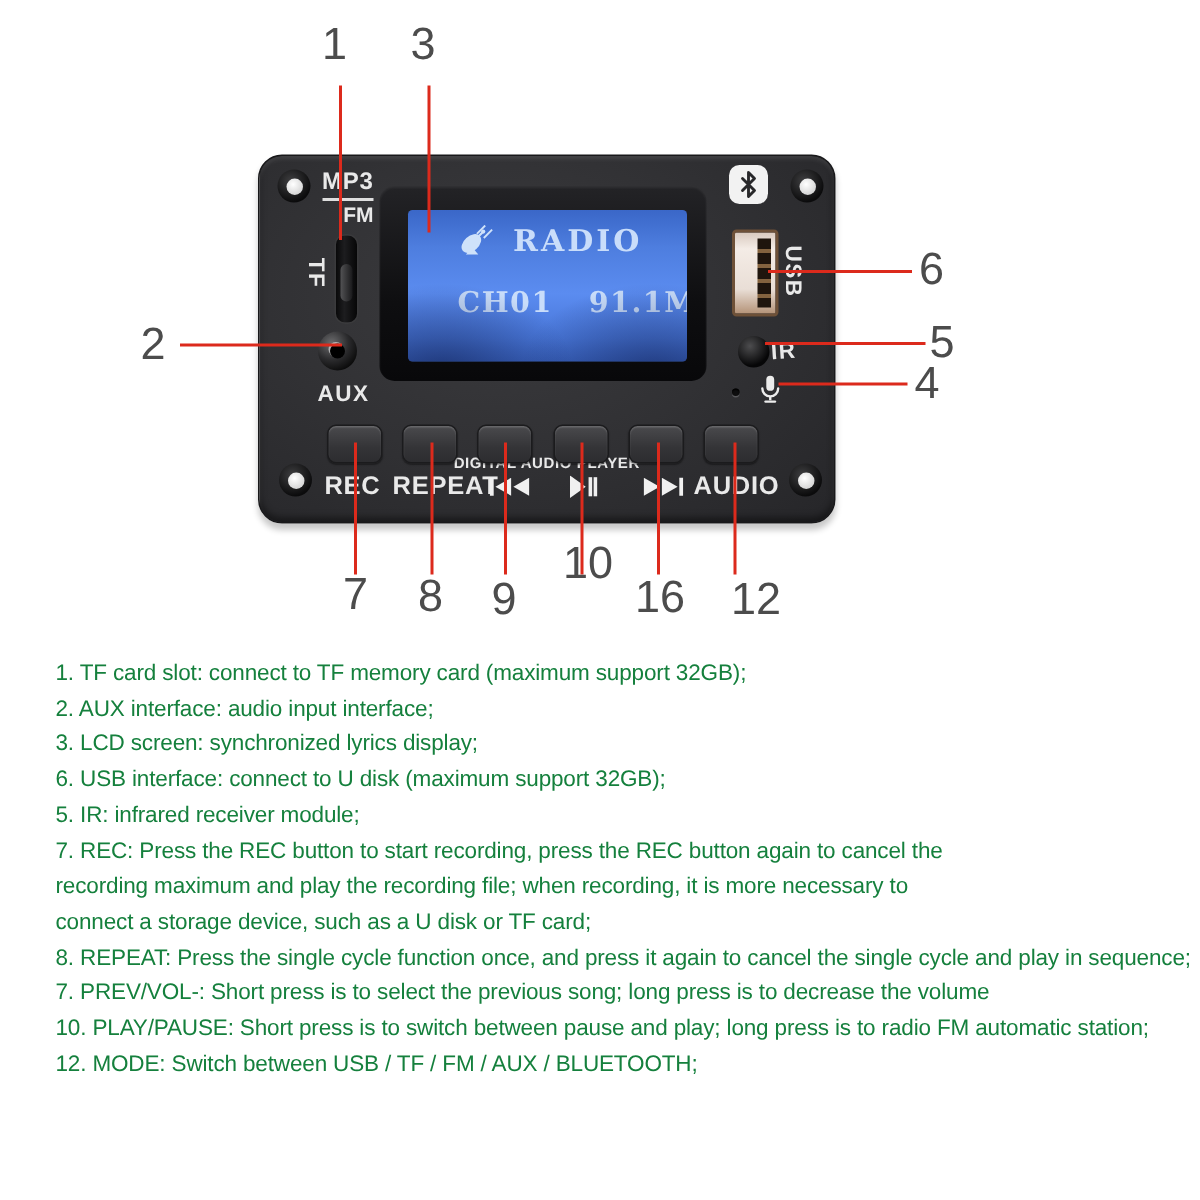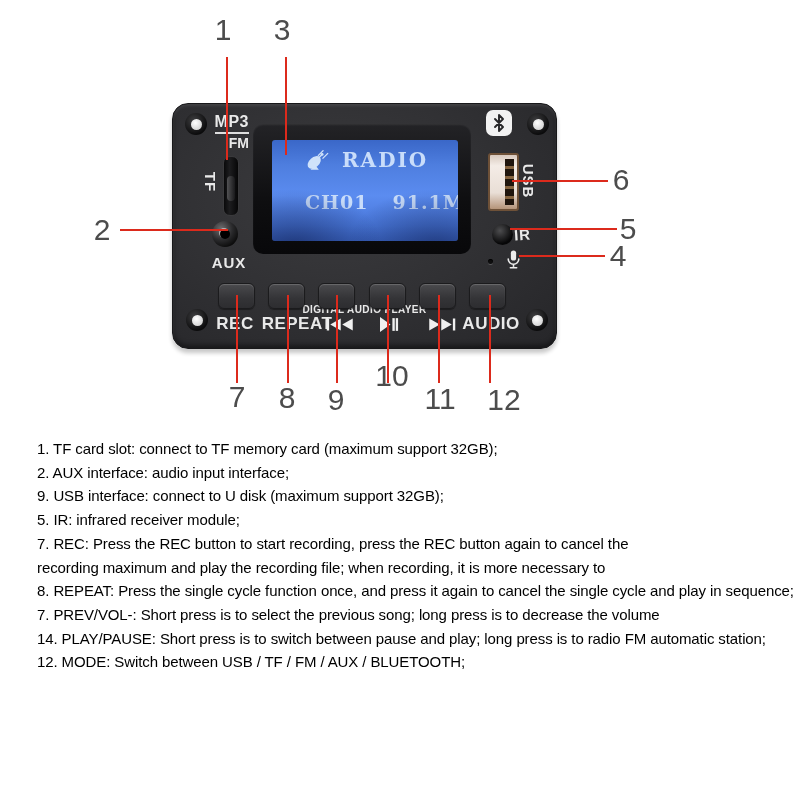--- a/index.html
+++ b/index.html
@@ -80,21 +80,21 @@
   .blabel{position:absolute;top:210px;transform:translateX(-50%);font-size:17px;letter-spacing:.5px;white-space:nowrap;}
   .bicon{position:absolute;top:213px;transform:translateX(-50%);color:#f0f0f0;}
   .bicon svg{display:block;}
 
   
   .cline{position:absolute;background:#dc2a1c;}
   .cnum{position:absolute;transform:translate(-50%,-50%);font-size:30px;font-weight:300;color:#4c4c4c;
         line-height:1;}
 
   
-  .descs{position:absolute;left:37px;top:437px;font-size:15px;line-height:23.7px;color:#000000;
+  .descs{position:absolute;left:37px;top:437px;font-size:15px;line-height:23.7px;color:#15803d;
          letter-spacing:-0.1px;white-space:nowrap;}
 </style>
 </head>
 <body>
 
 <div class="stage">
 
   <div class="board">
 
     <div class="screw" style="left:12px;top:9px;"></div>
@@ -203,29 +203,31 @@
   <div class="cnum" style="left:223px;top:30px;">1</div>
   <div class="cnum" style="left:282px;top:30px;">3</div>
   <div class="cnum" style="left:102px;top:230px;">2</div>
   <div class="cnum" style="left:621px;top:180px;">6</div>
   <div class="cnum" style="left:628px;top:229px;">5</div>
   <div class="cnum" style="left:618px;top:256px;">4</div>
   <div class="cnum" style="left:237px;top:397px;">7</div>
   <div class="cnum" style="left:287px;top:398px;">8</div>
   <div class="cnum" style="left:336px;top:400px;">9</div>
   <div class="cnum" style="left:392px;top:376px;">10</div>
-  <div class="cnum" style="left:440px;top:399px;">11</div>
+  <div class="cnum" style="left:440px;top:399px;">16</div>
   <div class="cnum" style="left:504px;top:400px;">12</div>
 
   <div class="descs">
     <div>1. TF card slot: connect to TF memory card (maximum support 32GB);</div>
     <div>2. AUX interface: audio input interface;</div>
-    <div>9. USB interface: connect to U disk (maximum support 32GB);</div>
+    <div>3. LCD screen: synchronized lyrics display;</div>
+    <div>6. USB interface: connect to U disk (maximum support 32GB);</div>
     <div>5. IR: infrared receiver module;</div>
     <div>7. REC: Press the REC button to start recording, press the REC button again to cancel the</div>
     <div>recording maximum and play the recording file; when recording, it is more necessary to</div>
+    <div>connect a storage device, such as a U disk or TF card;</div>
     <div>8. REPEAT: Press the single cycle function once, and press it again to cancel the single cycle and play in sequence;</div>
     <div>7. PREV/VOL-: Short press is to select the previous song; long press is to decrease the volume</div>
-    <div>14. PLAY/PAUSE: Short press is to switch between pause and play; long press is to radio FM automatic station;</div>
+    <div>10. PLAY/PAUSE: Short press is to switch between pause and play; long press is to radio FM automatic station;</div>
     <div>12. MODE: Switch between USB / TF / FM / AUX / BLUETOOTH;</div>
   </div>
 
 </div>
 
 </body></html>

